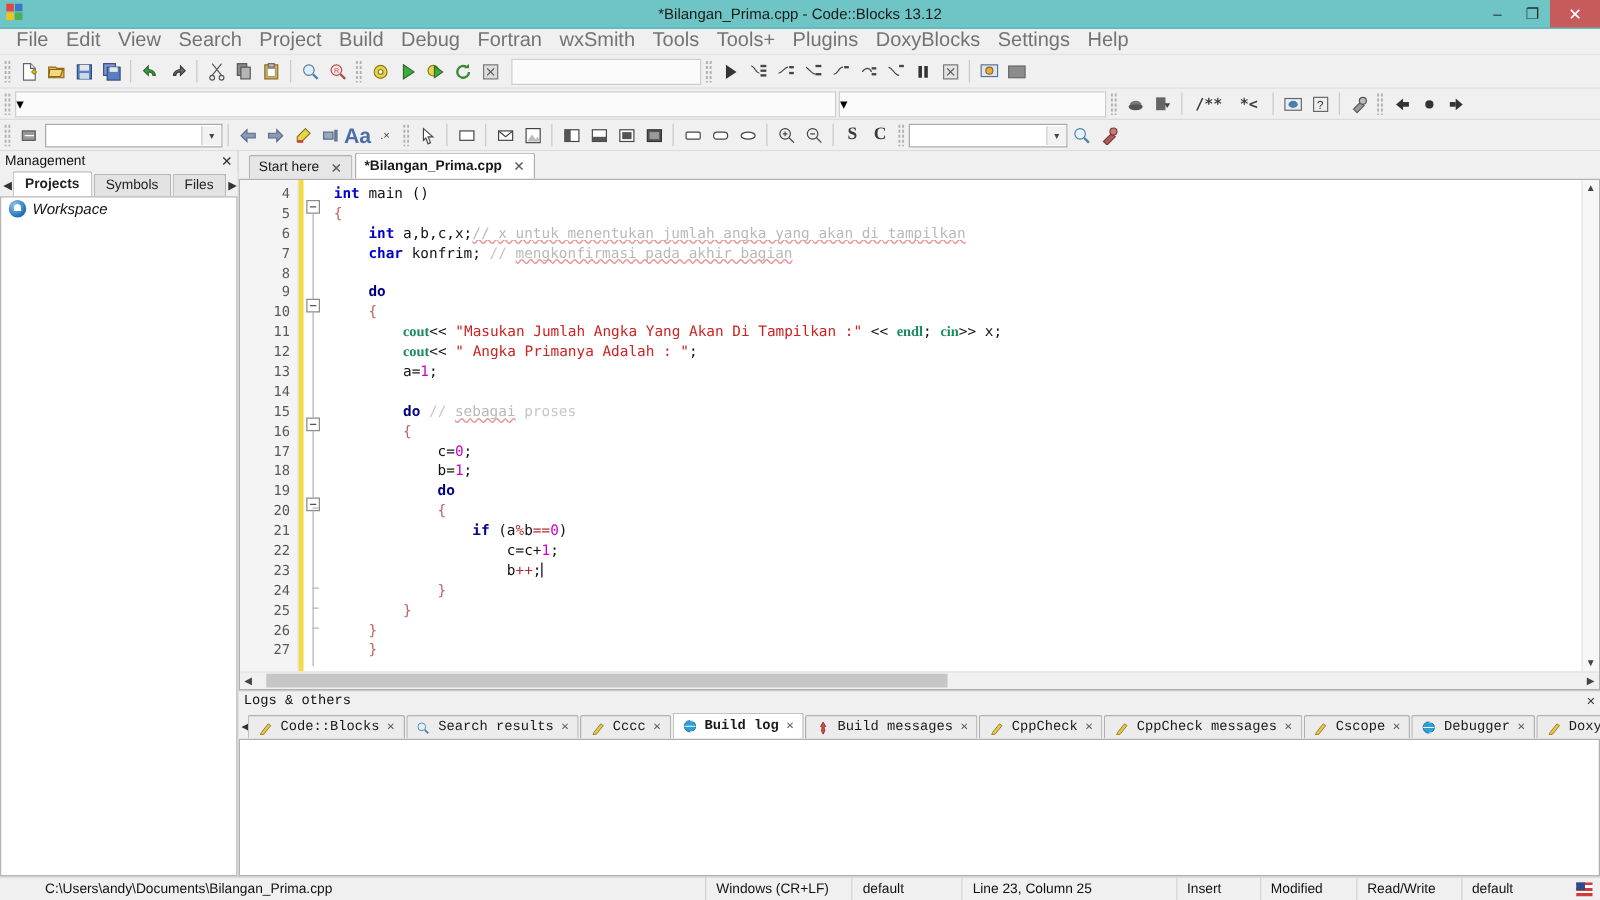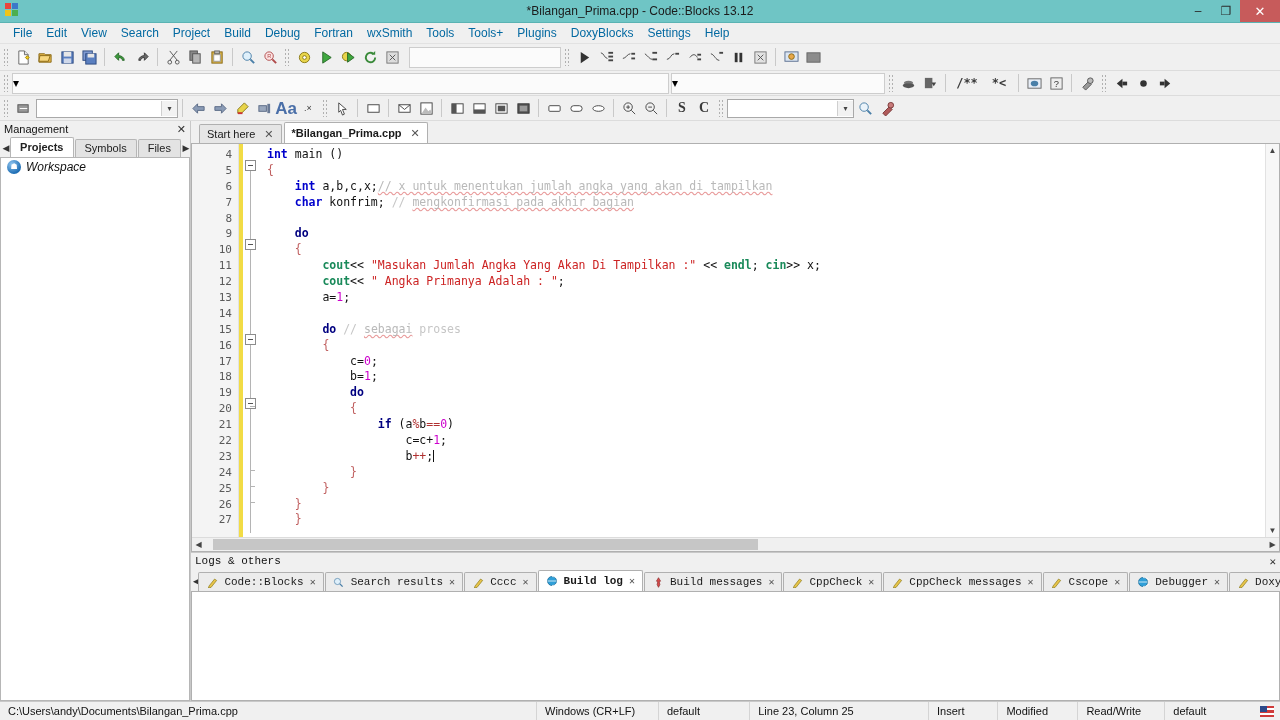--- a/index.html
+++ b/index.html
@@ -29,21 +29,21 @@
   .tb-ctrls{margin-left:auto;display:flex;height:22px;align-items:stretch;}
   .tb-btn{width:28px;display:flex;align-items:center;justify-content:center;
     font-size:12px;color:#2b2b2b;}
   .tb-btn.close{width:40px;background:#c75b5b;color:#fff;font-size:13px;}
 
   
   .menubar{
     height:20px;background:#f0f0f0;display:flex;align-items:center;
     padding-left:6px;flex:0 0 auto;border-bottom:1px solid #e2e2e2;
   }
-  .menu-item{padding:0 7px;line-height:20px;font-size:12px;color:#0369a1;white-space:nowrap;}
+  .menu-item{padding:0 7px;line-height:20px;font-size:16px;color:#737373;white-space:nowrap;}
 
   
   .toolbar-row{
     display:flex;align-items:center;background:#f0f0f0;
     border-bottom:1px solid #dcdcdc;flex:0 0 auto;
   }
   .tb-r1{height:26px;}
   .tb-r2{height:24px;}
   .tb-r3{height:24px;}
   .grip{
@@ -129,21 +129,21 @@
   .changebar{width:4px;flex:0 0 auto;background:#f2dc45;}
   .code{
     flex:1 1 auto;min-width:0;position:relative;background:#fff;overflow:hidden;
     font-family:"DejaVu Sans Mono", monospace;font-size:11.5px;padding-top:3px;
   }
   .cline{height:15.9px;line-height:15.9px;white-space:pre;padding-left:8px;}
   .k-type{color:#0000cc;font-weight:bold;}
   .k-flow{color:#000080;font-weight:bold;}
   .k-brace{color:#c06060;}
   .k-str{color:#cc2222;}
-  .k-std{color:#1a8a5a;font-weight:bold;}
+  .k-std{color:#1a8a5a;font-weight:bold;font-family:Liberation Serif, serif;}
   .k-num{color:#cc00cc;}
   .k-op{color:#b03030;}
   .k-plain{color:#111;}
   .k-cmt{color:#b9b9b9;text-decoration:underline wavy #e89999;text-decoration-skip-ink:none;}
   .k-cmt2{color:#c6c6c6;}
   .caret{display:inline-block;width:1px;height:12px;background:#111;vertical-align:-2px;}
 
   .hscroll{
     height:13px;flex:0 0 auto;background:#f0f0f0;border-top:1px solid #dcdcdc;
     display:flex;align-items:center;
@@ -172,21 +172,21 @@
   .ltab .xc{font-size:10px;color:#555;font-weight:normal;}
   .li{width:12px;height:12px;flex:0 0 auto;display:flex;align-items:center;justify-content:center;}
   .logs-body{height:108px;background:#fff;border:1px solid #b0b0b0;}
 
   
   .statusbar{
     height:18px;flex:0 0 auto;background:#f0f0f0;display:flex;align-items:center;
     border-top:1px solid #c8c8c8;font-size:11px;color:#111;
   }
   .sb-cell{padding:0 8px;height:18px;line-height:18px;border-right:1px solid #d4d4d4;white-space:nowrap;}
-  .sb-path{flex:0 0 520px;}
+  .sb-path{flex:0 0 520px;margin-left:28px;}
   .sb-flag{width:16px;height:11px;margin:0 6px 0 auto;
     background:linear-gradient(#cf3b3b 0 20%, #fff 20% 40%, #cf3b3b 40% 60%, #fff 60% 80%, #cf3b3b 80% 100%);
     position:relative;}
   .sb-flag::before{content:"";position:absolute;left:0;top:0;width:7px;height:6px;background:#2d4a8a;}
 </style>
 </head>
 <body>
 
 <div class="app">
 

